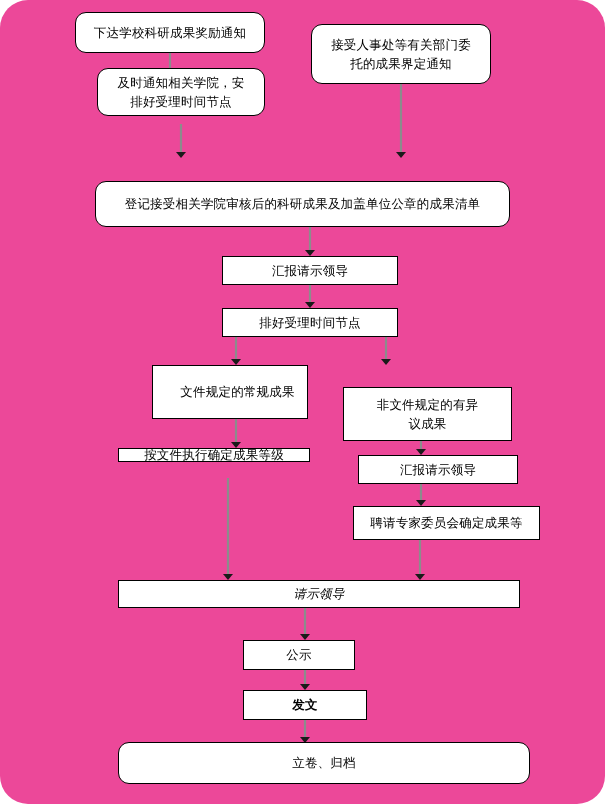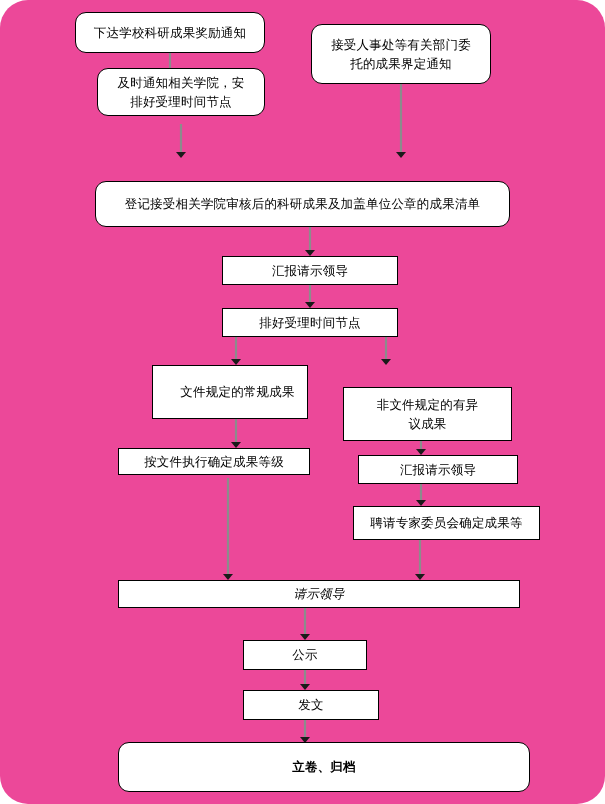--- a/index.html
+++ b/index.html
@@ -114,35 +114,35 @@
       </div>
       <div class="node" style="left: 222px; top: 308px; width: 176px; height: 29px;">
         <span class="label">排好受理时间节点</span>
       </div>
       <div class="node" style="left: 152px; top: 365px; width: 156px; height: 54px; padding-left: 23px;">
         <span class="label">文件规定的常规成果</span>
       </div>
       <div class="node" style="left: 343px; top: 365px; width: 169px; height: 54px; margin-top: 22px;">
         <span class="label">非文件规定的有异<br>议成果</span>
       </div>
-      <div class="node" style="left: 118px; top: 448px; width: 192px; height: 27px;">
+      <div class="node" style="left: 118px; top: 448px; width: 192px; height: 14px;">
         <span class="label">按文件执行确定成果等级</span>
       </div>
       <div class="node" style="left: 358px; top: 455px; width: 160px; height: 29px;">
         <span class="label">汇报请示领导</span>
       </div>
       <div class="node" style="left: 353px; top: 506px; width: 187px; height: 34px;">
         <span class="label">聘请专家委员会确定成果等</span>
       </div>
       <div class="node" style="left: 118px; top: 580px; width: 402px; height: 28px; font-style: italic;">
         <span class="label">请示领导</span>
       </div>
-      <div class="node" style="left: 243px; top: 640px; width: 124px; height: 30px;">
+      <div class="node" style="left: 243px; top: 640px; width: 112px; height: 30px;">
         <span class="label">公示</span>
       </div>
-      <div class="node" style="left: 243px; top: 690px; width: 136px; height: 30px;">
+      <div class="node" style="left: 243px; top: 690px; width: 124px; height: 30px; font-weight: bold;">
         <span class="label">发文</span>
       </div>
-      <div class="node rounded" style="left: 118px; top: 742px; width: 412px; height: 50px; font-weight: bold;">
+      <div class="node rounded" style="left: 118px; top: 742px; width: 412px; height: 42px;">
         <span class="label">立卷、归档</span>
       </div>
     </div>
 </div>
 
 </body></html>

